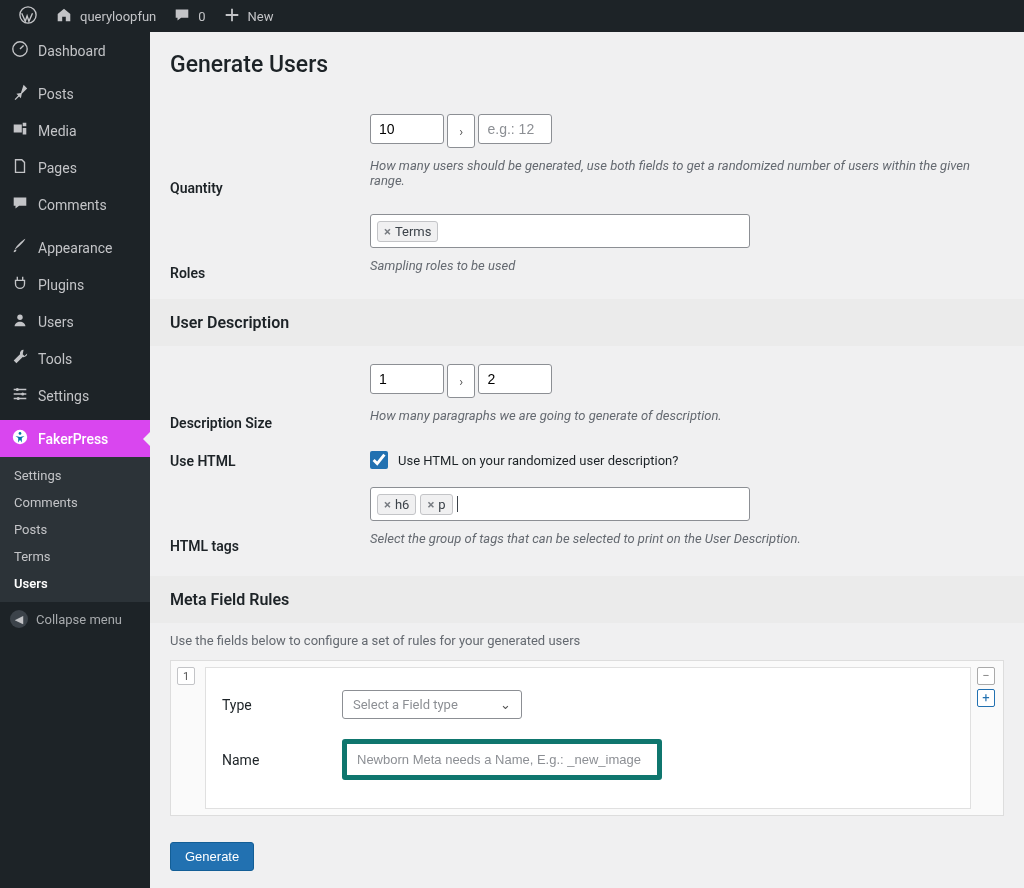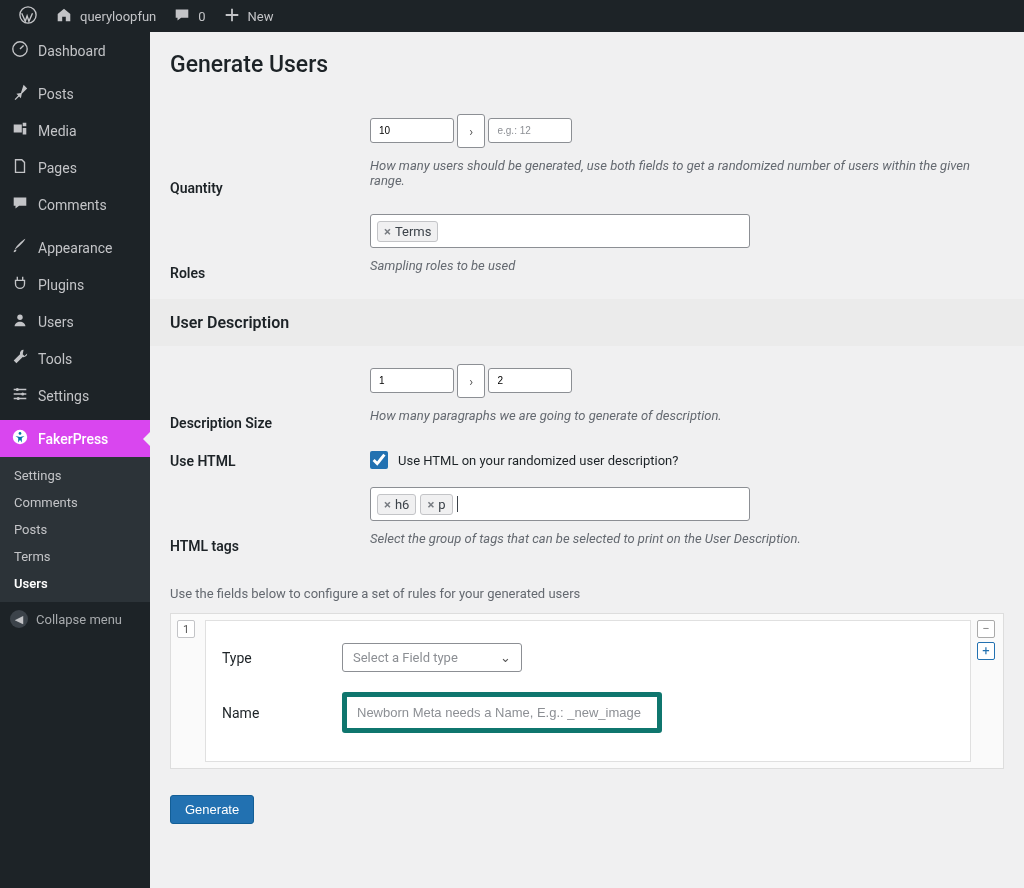--- a/index.html
+++ b/index.html
@@ -145,25 +145,25 @@
     font-style: italic;
     color: #646970;
     font-size: 13px;
     margin-top: 10px;
     margin-bottom: 8px;
     max-width: 640px;
   }
 
   
   input[type=text].small {
-    width: 84px;
+    width: 74px;
     padding: 6px 8px;
     border: 1px solid #8c8f94;
     border-radius: 3px;
-    font-size: 10px;
+    font-size: 14px;
   }
   .range-arrow {
     display: inline-flex;
     width: 28px; height: 34px;
     border: 1px solid #8c8f94;
     border-radius: 3px;
     align-items: center; justify-content: center;
     vertical-align: middle;
     color: #555;
     background: #fff;
@@ -502,20 +502,23 @@
           <span class="x">×</span>
           <span>p</span>
         </span>
         <span class="tag-cursor"></span>
       </div>
       <div class="field-help">Select the group of tags that can be selected to print on the User Description.</div>
     </div>
   </div>
 
   
+  <div class="section-bar">
+    <h3 class="section-title">Meta Field Rules</h3>
+  </div>
   <div class="meta-help">Use the fields below to configure a set of rules for your generated users</div>
 
   <div class="meta-box">
     <div class="meta-badge">
       <span class="num">1</span>
     </div>
     <div class="meta-inner">
       <div class="meta-row">
         <div class="mlabel">Type</div>
         <div class="select-box">

